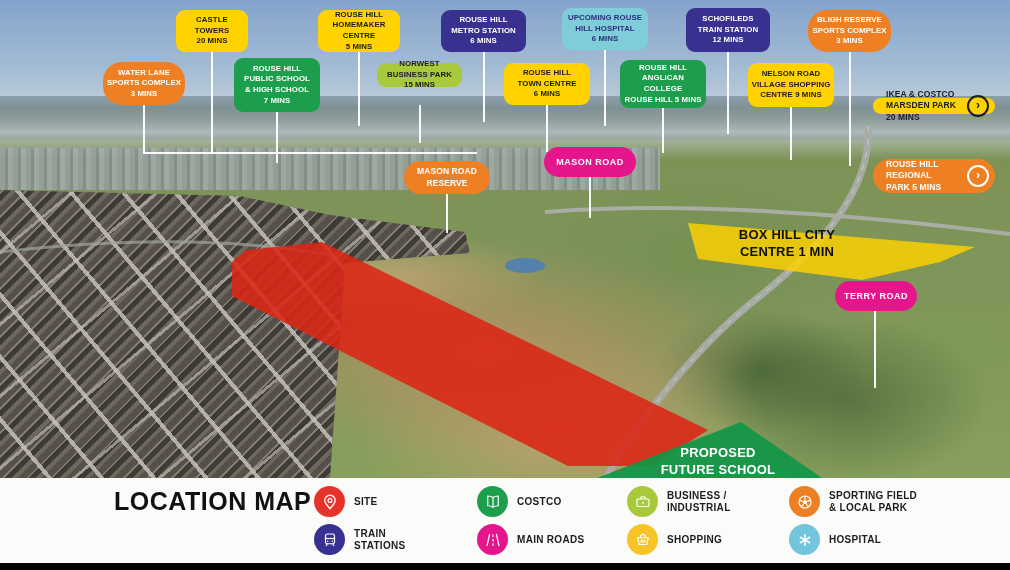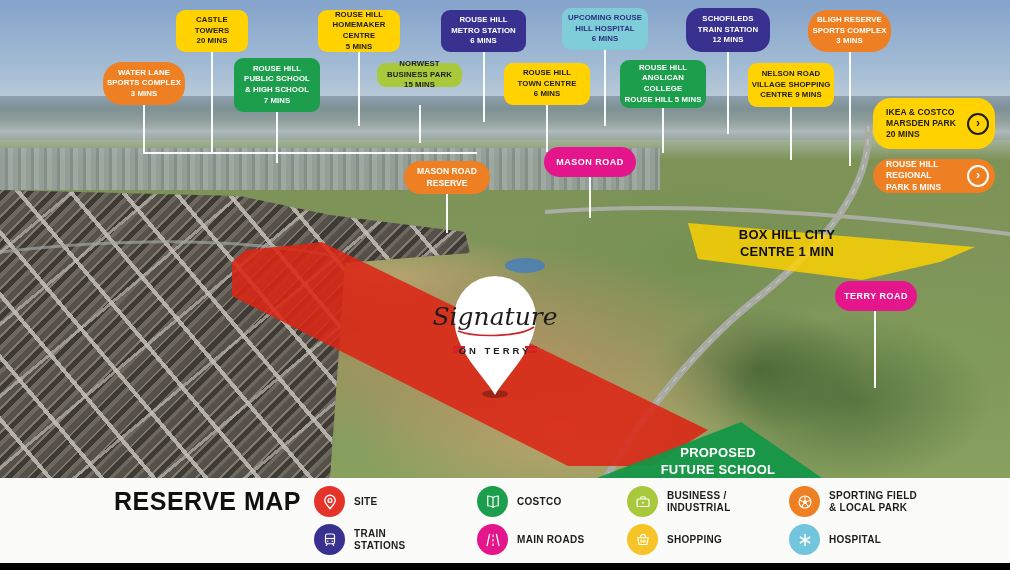--- a/index.html
+++ b/index.html
@@ -133,21 +133,21 @@
 20 MINS</div>
     <div class="callout c-yellow" style="left:318px;top:10px;width:82px;height:42px;">ROUSE HILL
 HOMEMAKER CENTRE
 5 MINS</div>
     <div class="callout c-navy" style="left:441px;top:10px;width:85px;height:42px;">ROUSE HILL
 METRO STATION
 6 MINS</div>
     <div class="callout c-teal" style="left:562px;top:8px;width:86px;height:42px;">UPCOMING ROUSE
 HILL HOSPITAL
 6 MINS</div>
-    <div class="callout c-navy" style="left:686px;top:8px;width:84px;height:44px;border-radius:15px;">SCHOFILEDS
+    <div class="callout c-navy" style="left:686px;top:8px;width:84px;height:44px;">SCHOFILEDS
 TRAIN STATION
 12 MINS</div>
     <div class="callout c-orange" style="left:808px;top:10px;width:83px;height:42px;">BLIGH RESERVE
 SPORTS COMPLEX
 3 MINS</div>
     <div class="callout c-orange" style="left:103px;top:62px;width:82px;height:43px;">WATER LANE
 SPORTS COMPLEX
 3 MINS</div>
     <div class="callout c-green" style="left:234px;top:58px;width:86px;height:54px;">ROUSE HILL
 PUBLIC SCHOOL
@@ -159,53 +159,40 @@
     <div class="callout c-yellow" style="left:504px;top:63px;width:86px;height:42px;">ROUSE HILL
 TOWN CENTRE
 6 MINS</div>
     <div class="callout c-green" style="left:620px;top:60px;width:86px;height:48px;">ROUSE HILL
 ANGLICAN COLLEGE
 ROUSE HILL 5 MINS</div>
     <div class="callout c-yellow" style="left:748px;top:63px;width:86px;height:44px;">NELSON ROAD
 VILLAGE SHOPPING
 CENTRE 9 MINS</div>
 
-    <div class="arrow-pill c-yellow" style="left:873px;top:98px;width:122px;height:51px;">
+    <div class="arrow-pill c-yellow" style="left:873px;top:98px;width:122px;height:16px;">
       <span style="flex:1;">IKEA &amp; COSTCO
 MARSDEN PARK 20 MINS</span>
       <span class="arrow-circle ac-dark">›</span>
     </div>
     <div class="arrow-pill c-orange" style="left:873px;top:159px;width:122px;height:34px;">
       <span style="flex:1;">ROUSE HILL REGIONAL
 PARK 5 MINS</span>
       <span class="arrow-circle ac-white">›</span>
     </div>
 
     <div class="callout c-orange pill" style="left:404px;top:161px;width:86px;height:33px;font-size:8.5px;">MASON ROAD
 RESERVE</div>
     <div class="callout c-pink pill" style="left:544px;top:147px;width:92px;height:30px;font-size:9px;letter-spacing:.5px;">MASON ROAD</div>
     <div class="callout c-pink pill" style="left:835px;top:281px;width:82px;height:30px;font-size:9px;letter-spacing:.5px;">TERRY ROAD</div>
 
-    <div id="pin">
-      <svg width="134" height="158" viewBox="0 0 134 158">
-        <ellipse cx="67" cy="151" rx="13" ry="4" fill="rgba(0,0,0,.28)"></ellipse>
-        <path d="M67 152 C55 131 26 108 26 74 A41 41 0 1 1 108 74 C108 108 79 131 67 152 Z" fill="#ffffff" stroke="rgba(0,0,0,.07)" stroke-width="1"></path>
-        <text x="67" y="82" text-anchor="middle" font-family="DejaVu Serif, serif" font-style="italic" font-size="25" fill="#1d1d1b">Signature</text>
-        <path d="M30 88 C48 95 92 94 106 84" fill="none" stroke="#D0212A" stroke-width="1.6"></path>
-        <rect x="25" y="103" width="12" height="2.4" fill="#D0212A"></rect>
-        <rect x="25" y="107.4" width="12" height="2.4" fill="#D0212A"></rect>
-        <rect x="97" y="103" width="12" height="2.4" fill="#D0212A"></rect>
-        <rect x="97" y="107.4" width="12" height="2.4" fill="#D0212A"></rect>
-        <text x="67" y="111" text-anchor="middle" font-family="Liberation Sans, sans-serif" font-weight="bold" font-size="9.5" letter-spacing="3" fill="#1d1d1b">ON TERRY</text>
-      </svg>
-    </div>
   </div>
 
   <div id="legend">
-    <div id="legend-title">RESERVE MAP</div>
+    <div id="legend-title">LOCATION MAP</div>
 
     <div class="lg-item" style="left:314px;top:8px;">
       <span class="lg-icon" style="background:#E6332A;">
         <svg width="18" height="18" viewBox="0 0 24 24" fill="none" stroke="#fff" stroke-width="1.7">
           <path d="M12 21c-4-5-7-7.6-7-11a7 7 0 1 1 14 0c0 3.4-3 6-7 11z"></path>
             <circle cx="12" cy="10" r="2.6"></circle>
         </svg>
         </span>
       <span class="lg-label">SITE</span>
     </div>

